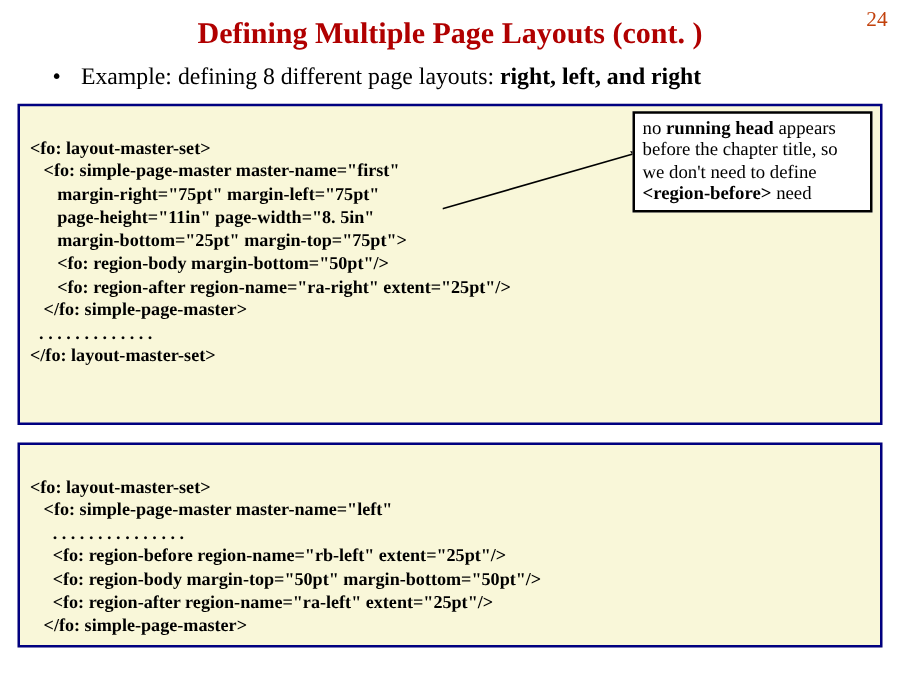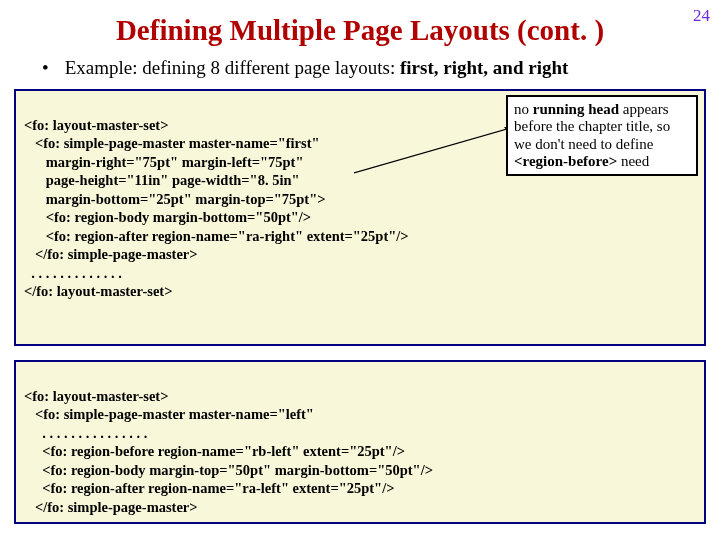--- a/index.html
+++ b/index.html
@@ -10,26 +10,26 @@
     box-sizing: border-box;
     font-family: "Times New Roman", serif;
     background: #fff;
     position: relative;
   }
   .page-num {
     position: absolute;
     top: 6px;
     right: 10px;
     font-size: 17px;
-    color: #6d28d9;
+    color: #c2410c;
   }
   .title {
     text-align: center;
     font-weight: bold;
-    font-size: 29px;
+    font-size: 24px;
     color: #b00000;
     margin: 2px 0 10px 0;
   }
   .bullet-row {
     font-size: 19px;
     margin: 6px 0 10px 28px;
     color: #000;
   }
   .bullet-row .dot {
     display: inline-block;
@@ -71,21 +71,21 @@
 </style>
 </head>
 <body>
 
 <div class="page-num">24</div>
 
 <div class="title">Defining Multiple Page Layouts (cont. )</div>
 
 <div class="bullet-row">
   <span class="dot">•</span>
-  <span>Example: defining 8 different page layouts: </span><b>first, right, and right</b>
+  <span>Example: defining 8 different page layouts: </span><b>right, left, and right</b>
 </div>
 
 <div class="codebox">
 <span>&lt;fo: layout-master-set&gt;</span>
 <span>   &lt;fo: simple-page-master master-name="first"</span>
 <span>      margin-right="75pt" margin-left="75pt"</span>
 <span>      page-height="11in" page-width="8. 5in"</span>
 <span>      margin-bottom="25pt" margin-top="75pt"&gt;</span>
 <span>      &lt;fo: region-body margin-bottom="50pt"/&gt;</span>
 <span>      &lt;fo: region-after region-name="ra-right" extent="25pt"/&gt;</span>

